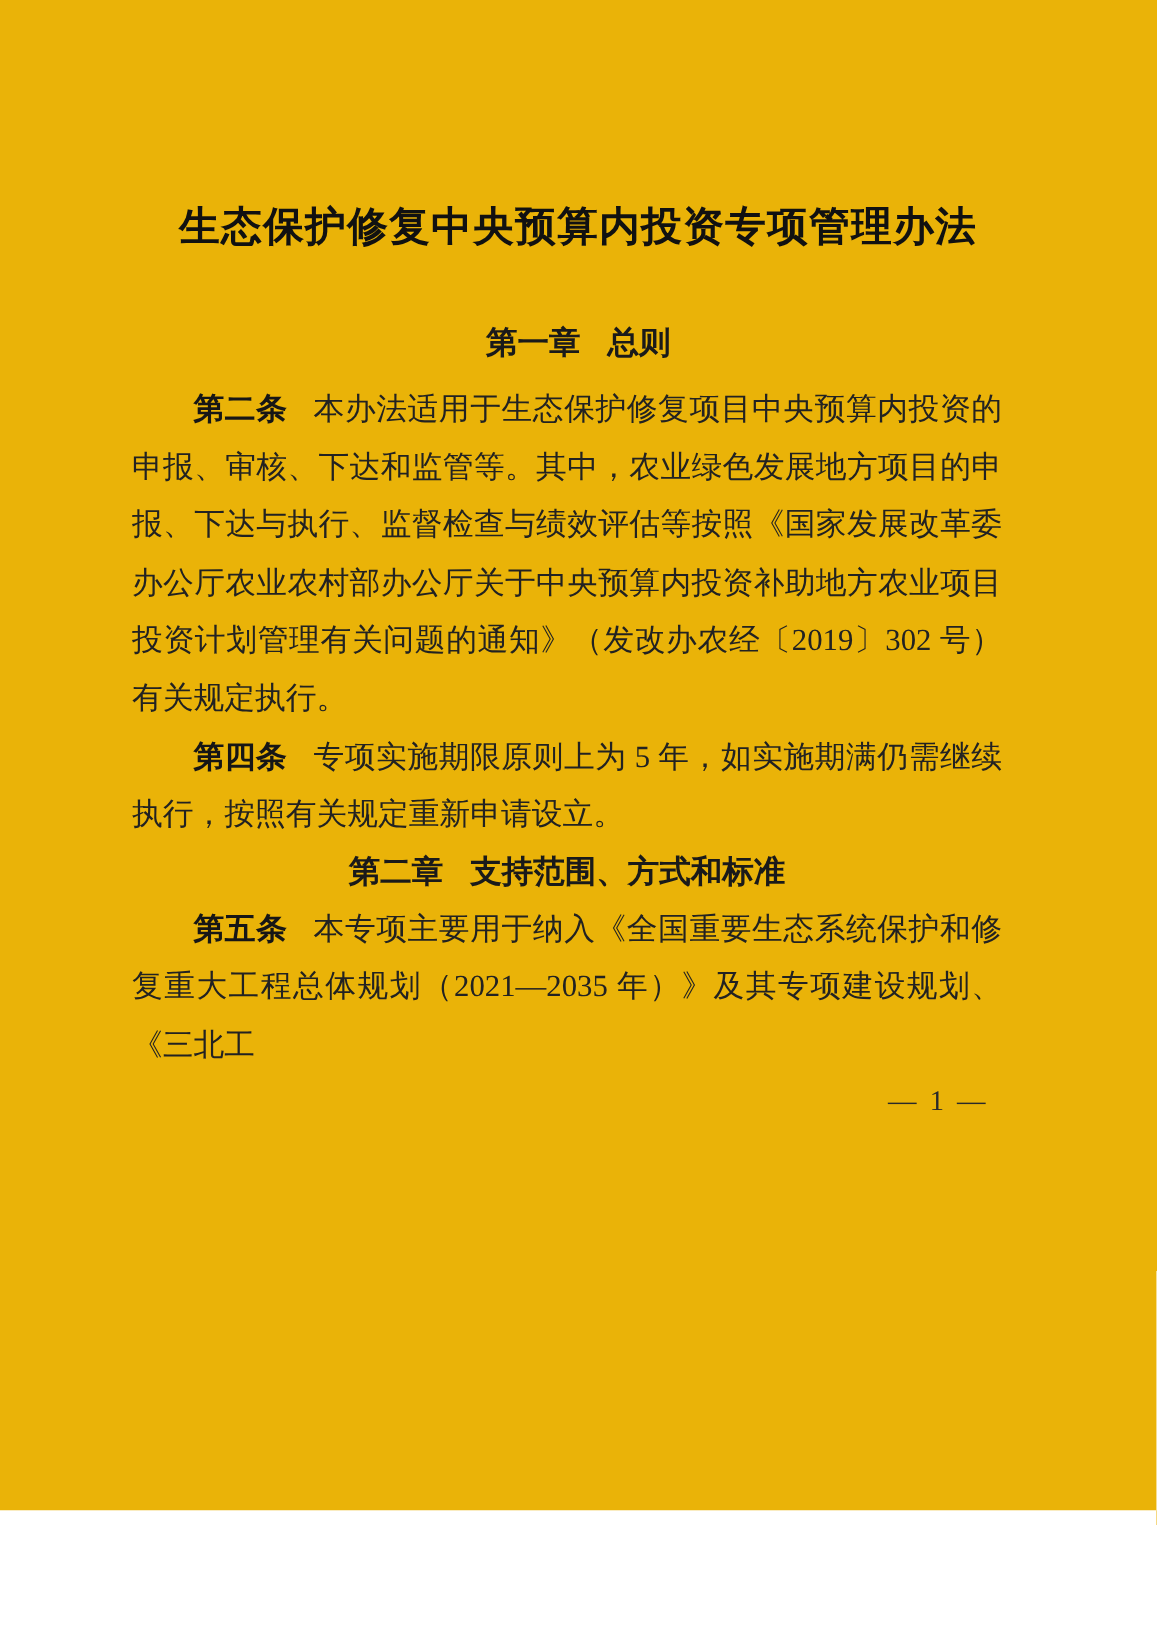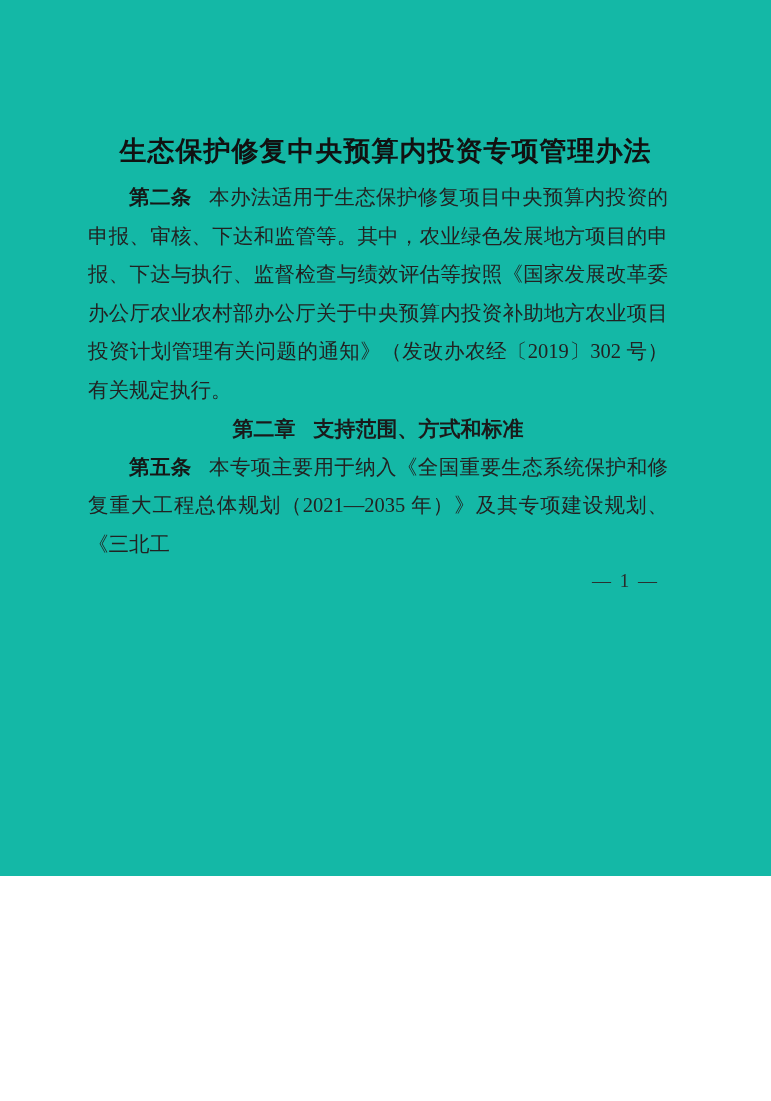--- a/index.html
+++ b/index.html
@@ -3,22 +3,22 @@
 <meta charset="utf-8">
 <style>
   html, body {
     margin: 0;
     padding: 0;
     background: #ffffff;
   }
   .page {
     position: relative;
     width: 771px;
-    height: 876px;
-    background: #14b8a6;
+    height: 1007px;
+    background: #eab308;
     overflow: hidden;
     color: #1d1d1d;
   }
   .doc-title {
     margin: 134px 0 0 0;
     text-align: center;
     font-family: "Liberation Serif", serif;
     font-weight: 700;
     font-size: 27px;
     line-height: 34px;
@@ -71,29 +71,35 @@
     letter-spacing: 2px;
   }
 </style>
 </head>
 <body>
 
 <div class="page">
 
   <h1 class="doc-title">生态保护修复中央预算内投资专项管理办法</h1>
 
+  <div class="chapter-heading">
+    <span class="chapter-num">第一章</span><span>总则</span>
+  </div>
 
   <div class="content">
 
 
     <p class="para">
       <span class="lead">第二条</span><span>本办法适用于生态保护修复项目中央预算内投资的申报、审核、下达和监管等。其中，农业绿色发展地方项目的申报、下达与执行、监督检查与绩效评估等按照《国家发展改革委办公厅农业农村部办公厅关于中央预算内投资补助地方农业项目投资计划管理有关问题的通知》（发改办农经〔2019〕302 号）有关规定执行。</span>
     </p>
 
 
+    <p class="para">
+      <span class="lead">第四条</span><span>专项实施期限原则上为 5 年，如实施期满仍需继续执行，按照有关规定重新申请设立。</span>
+    </p>
 
     <div class="chapter-heading second">
       <span class="chapter-num">第二章</span><span>支持范围、方式和标准</span>
     </div>
 
     <p class="para">
       <span class="lead">第五条</span><span>本专项主要用于纳入《全国重要生态系统保护和修复重大工程总体规划（2021—2035 年）》及其专项建设规划、《三北工</span>
     </p>
 
   </div>

